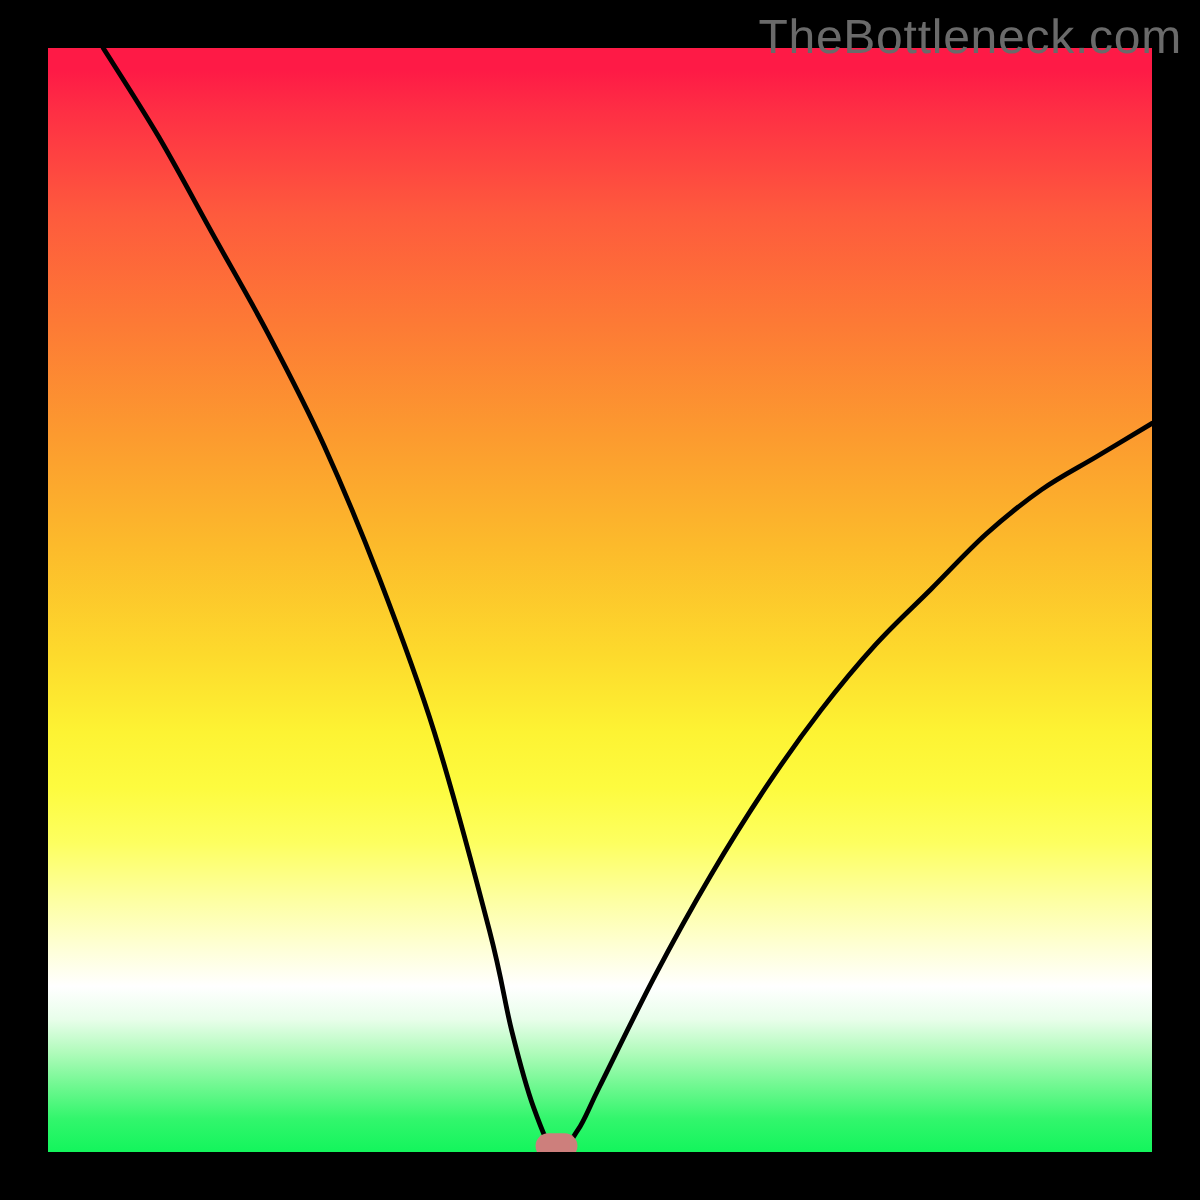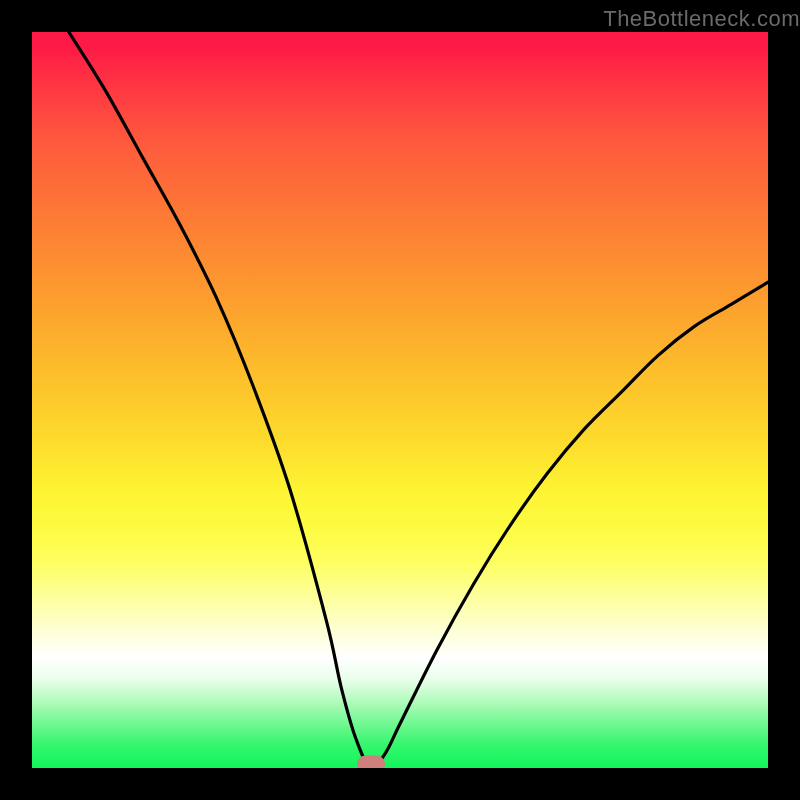--- a/index.html
+++ b/index.html
@@ -13,23 +13,23 @@
   }
   .outer {
     position: relative;
     width: 800px;
     height: 800px;
     background: #000;
   }
   .watermark {
     position: absolute;
     top: 6px;
-    right: 0;
+    right: 12px;
     color: #6a6a6a;
-    font-size: 22px;
+    font-size: 32px;
     font-weight: 500;
     letter-spacing: 0.5px;
     z-index: 10;
     user-select: none;
   }
   .plot-area {
     position: absolute;
     left: 32px;
     top: 32px;
     width: 736px;

